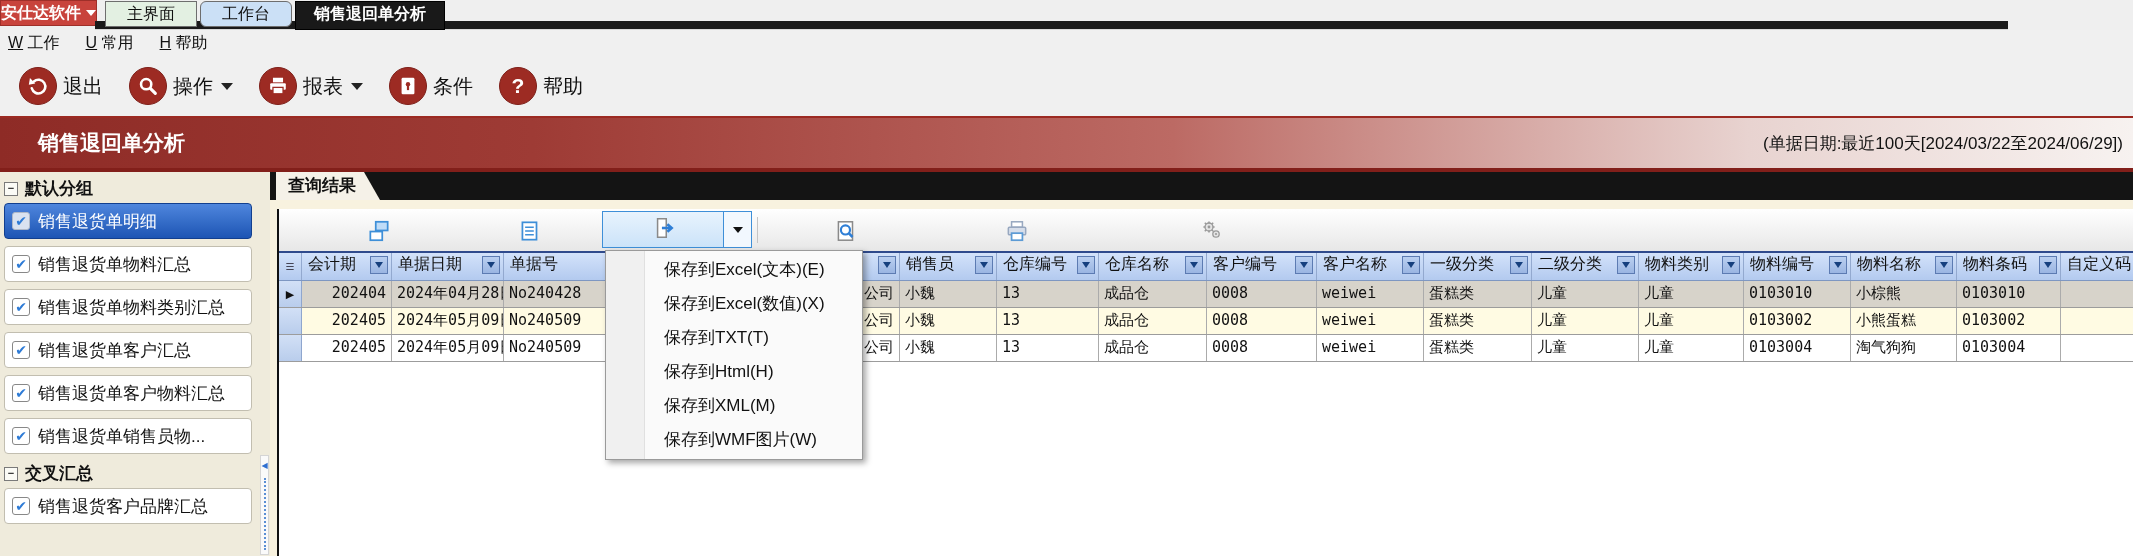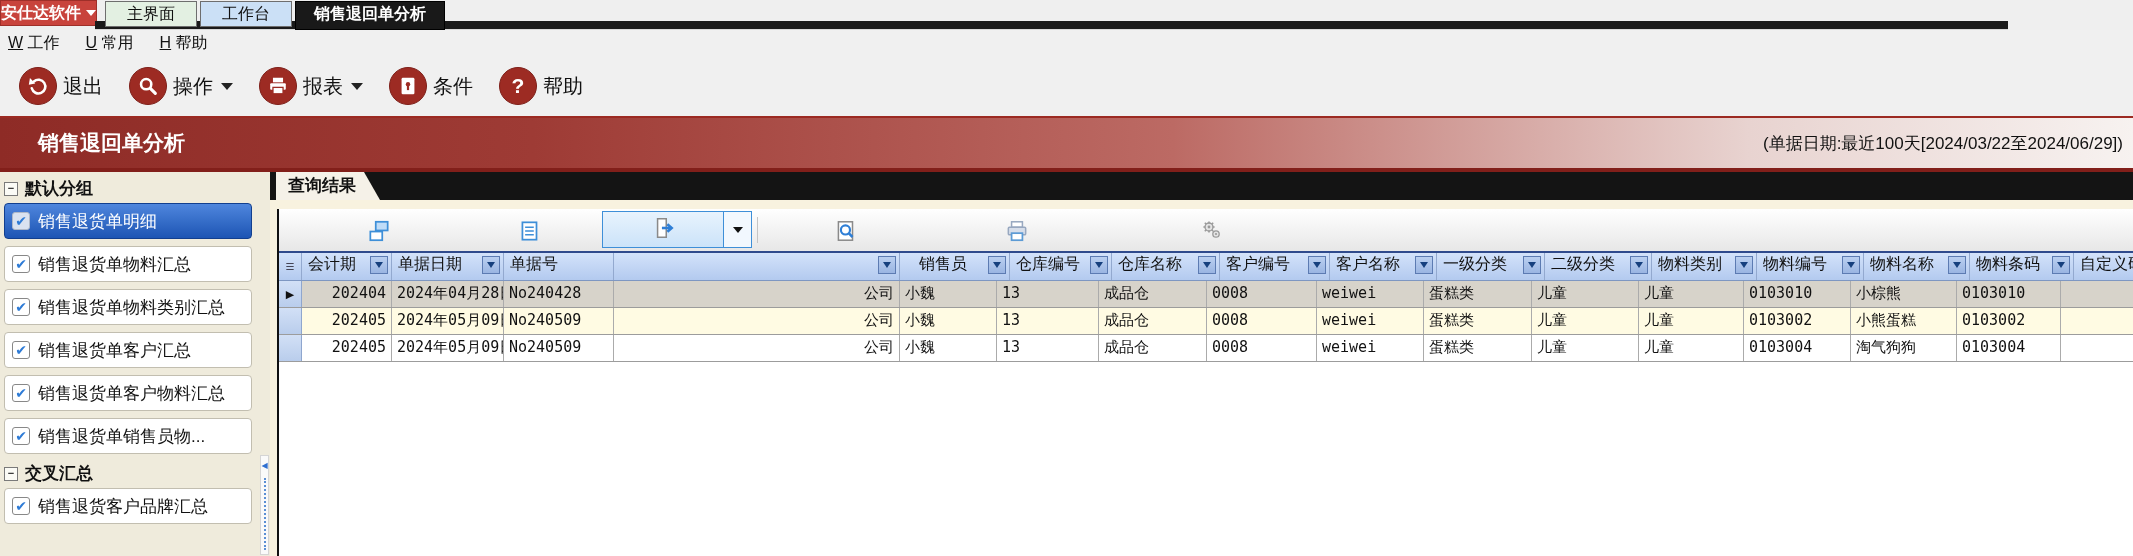--- a/index.html
+++ b/index.html
@@ -7,21 +7,21 @@
        font-family:"Liberation Sans","DejaVu Sans",sans-serif;color:#111;background:#fff;}
   
   #tabstrip{position:absolute;left:0;top:0;width:2133px;height:30px;background:#EFEFEF;}
   #brandbtn{position:absolute;left:0;top:0;width:97px;height:26px;background:#C8433C;border:1px solid #9E2F29;
     box-sizing:border-box;color:#fff;font-weight:bold;font-size:16px;display:flex;align-items:center;justify-content:center;gap:5px;}
   #brandbtn .dn{width:0;height:0;border:5px solid transparent;border-top:6px solid #fff;margin-top:5px;}
   #blackbar{position:absolute;left:95px;top:21px;width:1913px;height:8px;background:#1A1A1A;border-bottom:1px solid #D8D8D8;}
   #tabs{position:absolute;left:105px;top:1px;height:26px;display:flex;}
   .tab{height:24px;line-height:24px;padding:0 21px;font-size:16px;border:1px solid #6E6E6E;margin-right:3px;white-space:nowrap;}
   .tab.green{background:#E3F0E2;}
-  .tab.blue{background:#CBE0F6;}
+  .tab.blue{background:#CBE0F6;border-radius:6px;}
   .tab.active{background:#191919;color:#fff;font-weight:bold;border-color:#000;padding:0 18px;height:27px;}
   
   #menubar{position:absolute;left:0;top:30px;width:2133px;height:26px;background:#F0F0F0;
     display:flex;align-items:center;gap:26px;padding-left:8px;box-sizing:border-box;font-size:16px;}
   .mitem{white-space:nowrap;}
   
   #toolbar{position:absolute;left:0;top:56px;width:2133px;height:62px;background:#F0F0F0;
     border-bottom:2px solid #9C2A22;box-sizing:border-box;display:flex;align-items:center;padding-left:10px;gap:8px;}
   .tbtn{display:flex;align-items:center;gap:6px;font-size:20px;padding:3px 9px;white-space:nowrap;}
   .ticon{width:38px;height:38px;border-radius:50%;background:#9D2B23;border:1px solid #7E1F19;box-sizing:border-box;
@@ -270,21 +270,21 @@
             <span class="hlabel">单据日期</span>
             <span class="fbtn"></span>
           </div>
           <div class="hcell" style="width: 110px;">
             <span class="hlabel">单据号</span>
           </div>
           <div class="hcell" style="width: 286px;">
             <span class="hlabel"></span>
             <span class="fbtn"></span>
           </div>
-          <div class="hcell" style="width: 97px; margin-left: 13px;">
+          <div class="hcell" style="width: 97px;">
             <span class="hlabel">销售员</span>
             <span class="fbtn"></span>
           </div>
           <div class="hcell" style="width: 102px;">
             <span class="hlabel">仓库编号</span>
             <span class="fbtn"></span>
           </div>
           <div class="hcell" style="width: 108px;">
             <span class="hlabel">仓库名称</span>
             <span class="fbtn"></span>
@@ -381,15 +381,23 @@
             <div class="gcell" style="width: 107px; text-align: left;">儿童</div>
             <div class="gcell" style="width: 105px; text-align: left;">儿童</div>
             <div class="gcell" style="width: 107px; text-align: left;">0103004</div>
             <div class="gcell" style="width: 106px; text-align: left;">淘气狗狗</div>
             <div class="gcell" style="width: 104px; text-align: left;">0103004</div>
             <div class="gcell" style="width: 90px; text-align: left;"></div>
           </div>
         </div>
     </div>
 
+    <div id="cmenu">
+        <div class="cmenu-item">保存到Excel(文本)(E)</div>
+        <div class="cmenu-item">保存到Excel(数值)(X)</div>
+        <div class="cmenu-item">保存到TXT(T)</div>
+        <div class="cmenu-item">保存到Html(H)</div>
+        <div class="cmenu-item">保存到XML(M)</div>
+        <div class="cmenu-item">保存到WMF图片(W)</div>
+      </div>
   </div>
 
 </div>
 
 </body></html>

